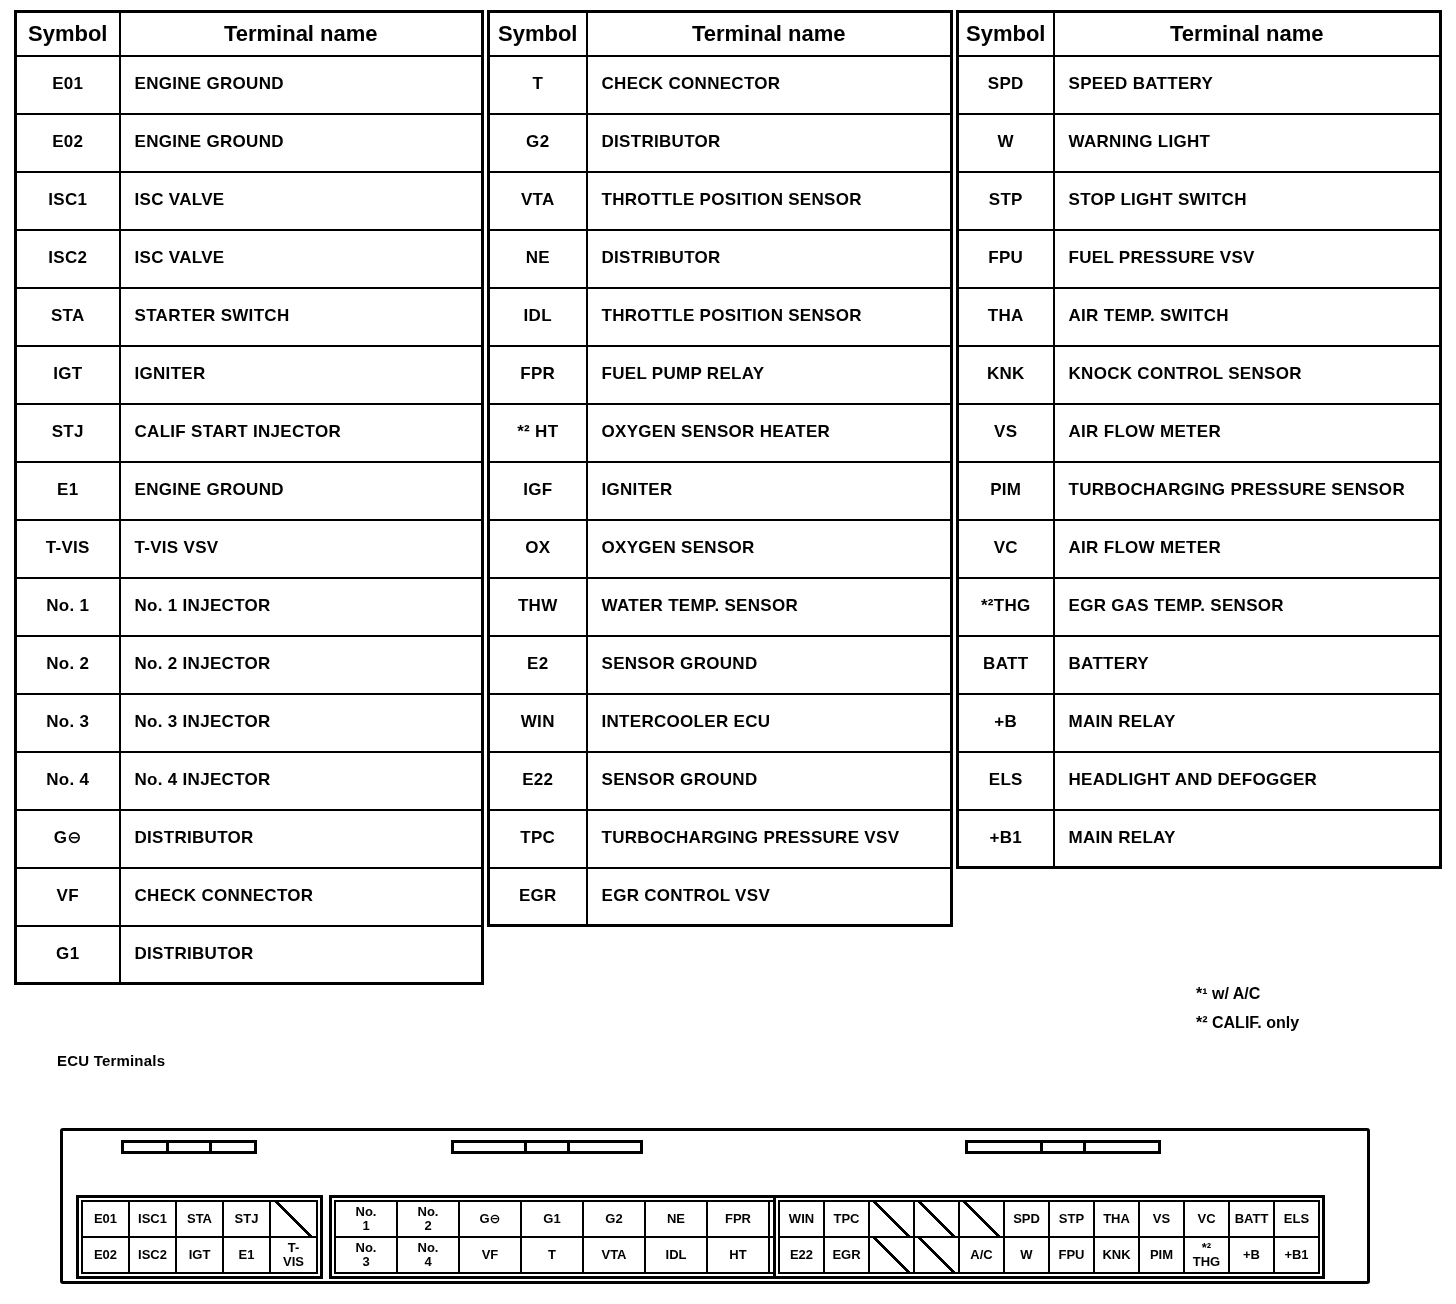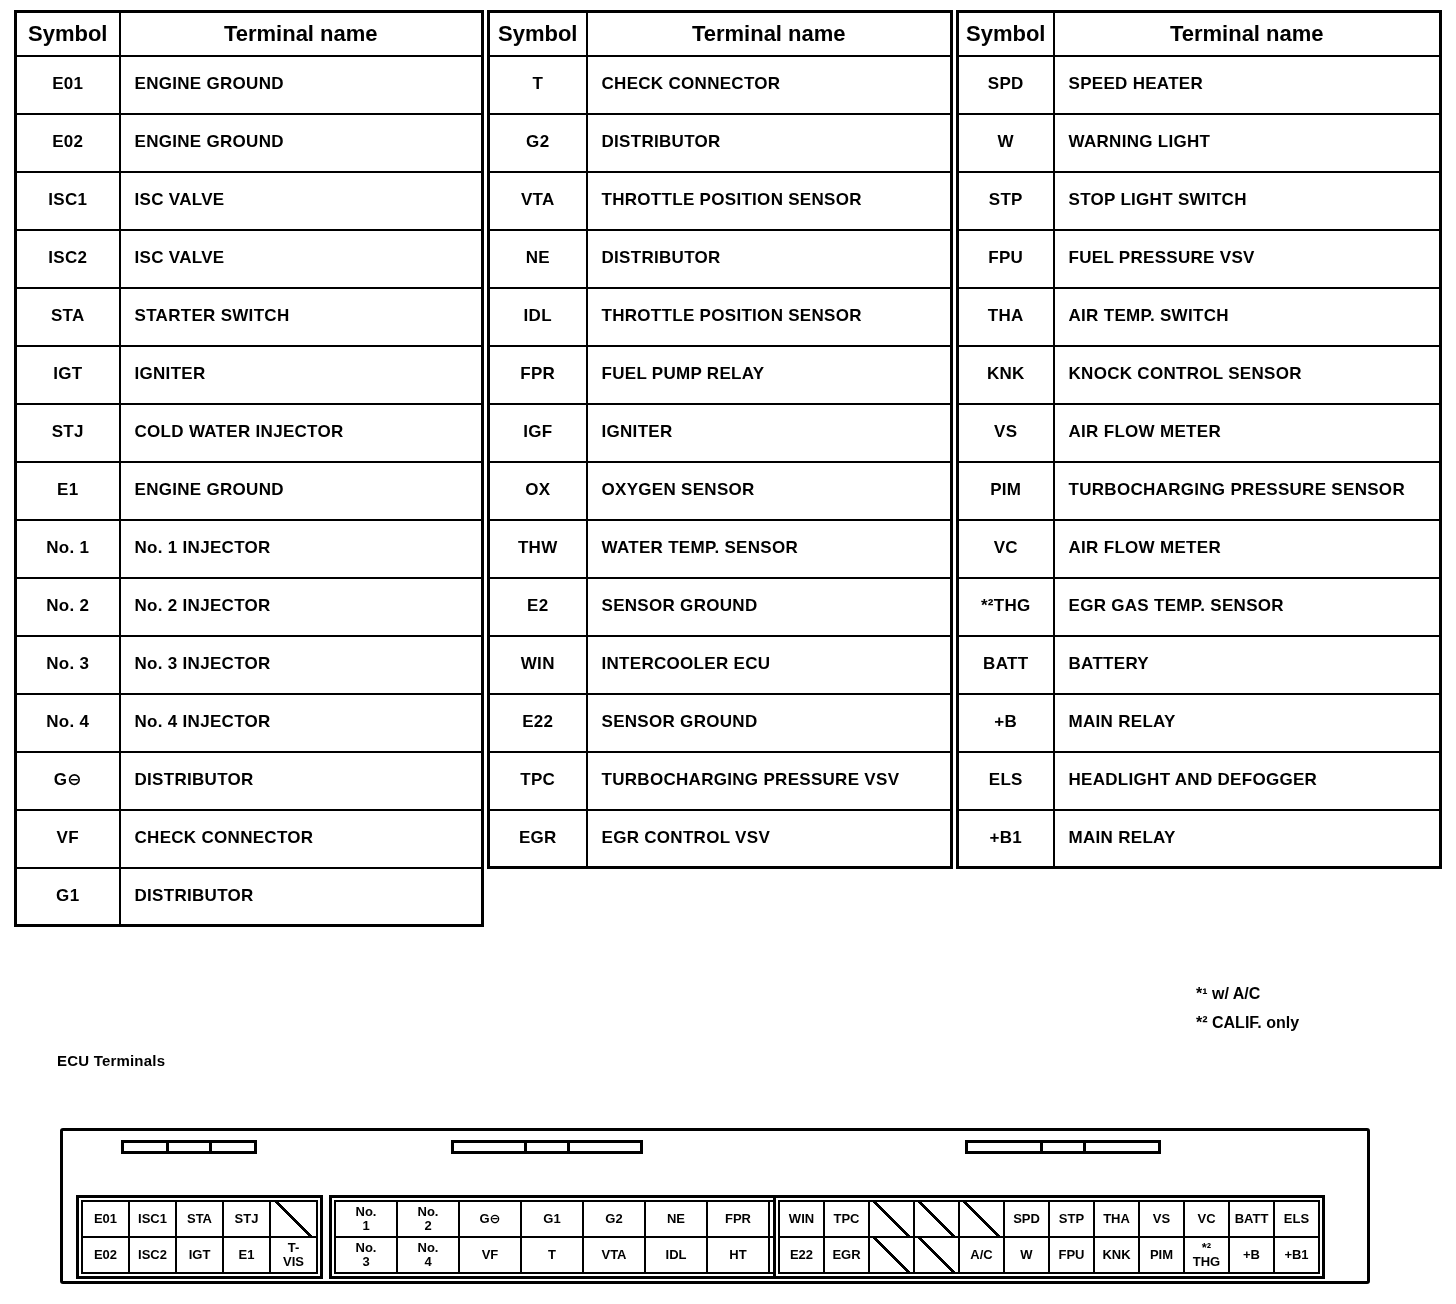--- a/index.html
+++ b/index.html
@@ -83,25 +83,29 @@
           <tr>
             <td class="sym">STA</td>
             <td class="name">STARTER SWITCH</td>
           </tr>
           <tr>
             <td class="sym">IGT</td>
             <td class="name">IGNITER</td>
           </tr>
           <tr>
             <td class="sym">STJ</td>
-            <td class="name">COLD WATER INJECTOR</td>
+            <td class="name">CALIF START INJECTOR</td>
           </tr>
           <tr>
             <td class="sym">E1</td>
             <td class="name">ENGINE GROUND</td>
+          </tr>
+          <tr>
+            <td class="sym">T-VIS</td>
+            <td class="name">T-VIS VSV</td>
           </tr>
           <tr>
             <td class="sym">No. 1</td>
             <td class="name">No. 1 INJECTOR</td>
           </tr>
           <tr>
             <td class="sym">No. 2</td>
             <td class="name">No. 2 INJECTOR</td>
           </tr>
           <tr>
@@ -152,20 +156,24 @@
           </tr>
           <tr>
             <td class="sym">IDL</td>
             <td class="name">THROTTLE POSITION SENSOR</td>
           </tr>
           <tr>
             <td class="sym">FPR</td>
             <td class="name">FUEL PUMP RELAY</td>
           </tr>
           <tr>
+            <td class="sym">*² HT</td>
+            <td class="name">OXYGEN SENSOR HEATER</td>
+          </tr>
+          <tr>
             <td class="sym">IGF</td>
             <td class="name">IGNITER</td>
           </tr>
           <tr>
             <td class="sym">OX</td>
             <td class="name">OXYGEN SENSOR</td>
           </tr>
           <tr>
             <td class="sym">THW</td>
             <td class="name">WATER TEMP. SENSOR</td>
@@ -195,21 +203,21 @@
     <table class="tg g3">
         <thead>
           <tr>
             <th class="sym">Symbol</th>
             <th class="name">Terminal name</th>
           </tr>
         </thead>
         <tbody>
           <tr>
             <td class="sym">SPD</td>
-            <td class="name">SPEED HEATER</td>
+            <td class="name">SPEED BATTERY</td>
           </tr>
           <tr>
             <td class="sym">W</td>
             <td class="name">WARNING LIGHT</td>
           </tr>
           <tr>
             <td class="sym">STP</td>
             <td class="name">STOP LIGHT SWITCH</td>
           </tr>
           <tr>

